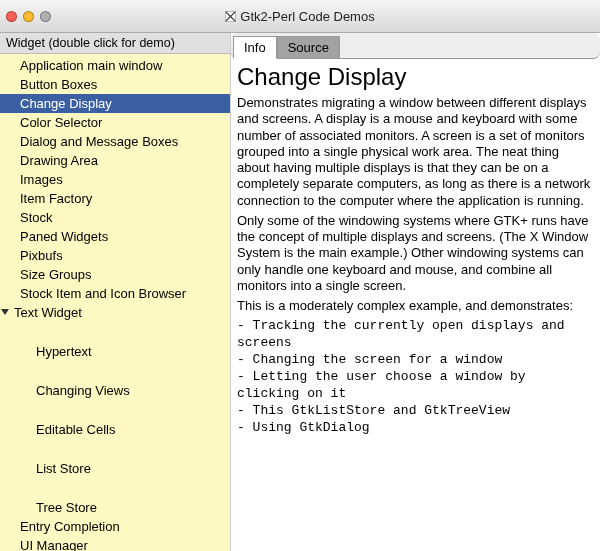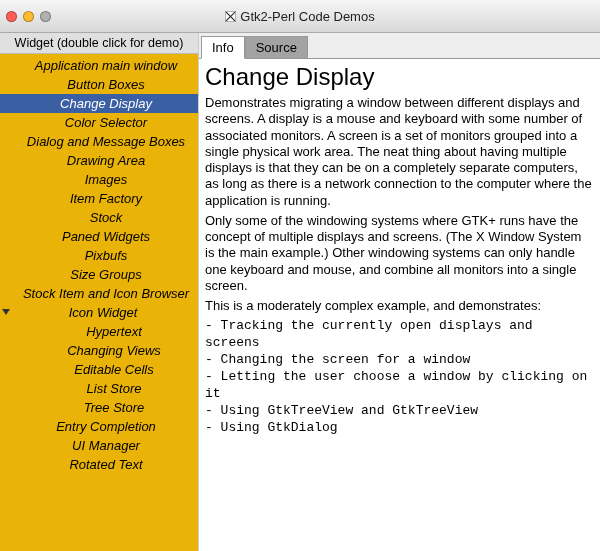--- a/index.html
+++ b/index.html
@@ -7,30 +7,30 @@
 .window { width: 600px; height: 551px; background: #eeeeee; display: flex; flex-direction: column; }
 .titlebar { height: 22px; background: linear-gradient(#f6f6f6, #d8d8d8); border-bottom: 1px solid #aaa; display: flex; align-items: center; padding: 16px 6px; position: relative; }
 .traffic { display: flex; gap: 6px; }
 .traffic span { width: 11px; height: 11px; border-radius: 50%; display: inline-block; border: 1px solid rgba(0,0,0,0.3); }
 .tr-red { background: #ff5f57; }
 .tr-yel { background: #febc2e; }
 .tr-grn { background: #b0b0b0; }
 .title-center { position: absolute; left: 0; right: 0; text-align: center; font-size: 13px; color: #222; display: flex; justify-content: center; align-items: center; gap: 4px; }
 .title-center .x-icon { width: 11px; height: 11px; }
 .body { flex: 1; display: flex; overflow: hidden; }
-.sidebar { width: 199px; background: #eab308; border-right: 1px solid #ccc; display: flex; flex-direction: column; text-align: center; }
+.sidebar { width: 231px; background: #fef9c3; border-right: 1px solid #ccc; display: flex; flex-direction: column; }
 .sidebar-header { background: #e0e0e0; border-bottom: 1px solid #bbb; padding: 3px 6px; font-size: 12.5px; }
 .tree { flex: 1; overflow-y: auto; padding-top: 2px; }
-.tree-item { padding: 2px 6px 2px 20px; font-size: 13px; color: #000; white-space: nowrap; cursor: pointer; position: relative; font-style: italic; }
+.tree-item { padding: 2px 6px 2px 20px; font-size: 13px; color: #000; white-space: nowrap; cursor: pointer; position: relative; }
 .tree-item.selected { background: #3b5fa3; color: #fff; }
 .tree-item.parent { padding-left: 14px; }
-.tree-item.child { padding-left: 36px; }
+.tree-item.child { padding-left: 36px; margin-top: 20px; }
 .expander { position: absolute; left: 0px; top: 2px; width: 12px; height: 12px; }
 .content { flex: 1; background: #fff; display: flex; flex-direction: column; }
-.tabs { display: flex; background: #eee; border-bottom: 1px solid #999; padding-top: 2px; padding-left: 2px; }
+.tabs { display: flex; background: #eee; border-bottom: 1px solid #999; padding-top: 2px; padding-left: 2px; border-radius: 7px; }
 .tab { padding: 3px 10px; font-size: 13px; border: 1px solid #999; background: #a3a3a3; margin-right: 0; cursor: pointer; position: relative; top: 1px; }
 .tab.active { background: #fff; border-bottom: 1px solid #fff; }
 .info-pane { flex: 1; padding: 4px 6px; overflow-y: auto; }
 .info-title { font-size: 24px; font-weight: normal; margin-bottom: 4px; }
 .info-para { font-size: 13px; line-height: 1.25; margin-bottom: 4px; }
 .info-line { font-size: 13px; line-height: 1.3; font-family: Liberation Mono, monospace; }
 </style>
 </head>
 <body>
 
@@ -62,21 +62,21 @@
           <div class="tree-item"><span>Drawing Area</span></div>
           <div class="tree-item"><span>Images</span></div>
           <div class="tree-item"><span>Item Factory</span></div>
           <div class="tree-item"><span>Stock</span></div>
           <div class="tree-item"><span>Paned Widgets</span></div>
           <div class="tree-item"><span>Pixbufs</span></div>
           <div class="tree-item"><span>Size Groups</span></div>
           <div class="tree-item"><span>Stock Item and Icon Browser</span></div>
           <div class="tree-item parent"><span class="expander"><svg width="10" height="10" viewBox="0 0 10 10">
                 <polygon points="1,2 9,2 5,8" fill="#333"></polygon>
-              </svg></span><span>Icon Widget</span></div>
+              </svg></span><span>Text Widget</span></div>
           <div class="tree-item child"><span>Hypertext</span></div>
           <div class="tree-item child"><span>Changing Views</span></div>
           <div class="tree-item child"><span>Editable Cells</span></div>
           <div class="tree-item child"><span>List Store</span></div>
           <div class="tree-item child"><span>Tree Store</span></div>
           <div class="tree-item"><span>Entry Completion</span></div>
           <div class="tree-item"><span>UI Manager</span></div>
           <div class="tree-item"><span>Rotated Text</span></div>
         </div>
     </div>
@@ -89,19 +89,19 @@
         <div class="info-title">Change Display</div>
         <div id="paras">
             <div class="info-para">Demonstrates migrating a window between different displays and screens. A display is a mouse and keyboard with some number of associated monitors. A screen is a set of monitors grouped into a single physical work area. The neat thing about having multiple displays is that they can be on a completely separate computers, as long as there is a network connection to the computer where the application is running.</div>
             <div class="info-para">Only some of the windowing systems where GTK+ runs have the concept of multiple displays and screens. (The X Window System is the main example.) Other windowing systems can only handle one keyboard and mouse, and combine all monitors into a single screen.</div>
             <div class="info-para">This is a moderately complex example, and demonstrates:</div>
           </div>
         <div id="bullets">
             <div class="info-line">- Tracking the currently open displays and screens</div>
             <div class="info-line">- Changing the screen for a window</div>
             <div class="info-line">- Letting the user choose a window by clicking on it</div>
-            <div class="info-line">- Using GtkTreeView and GtkTreeView</div>
+            <div class="info-line">- This GtkListStore and GtkTreeView</div>
             <div class="info-line">- Using GtkDialog</div>
           </div>
       </div>
     </div>
   </div>
 </div>
 
 </body></html>

